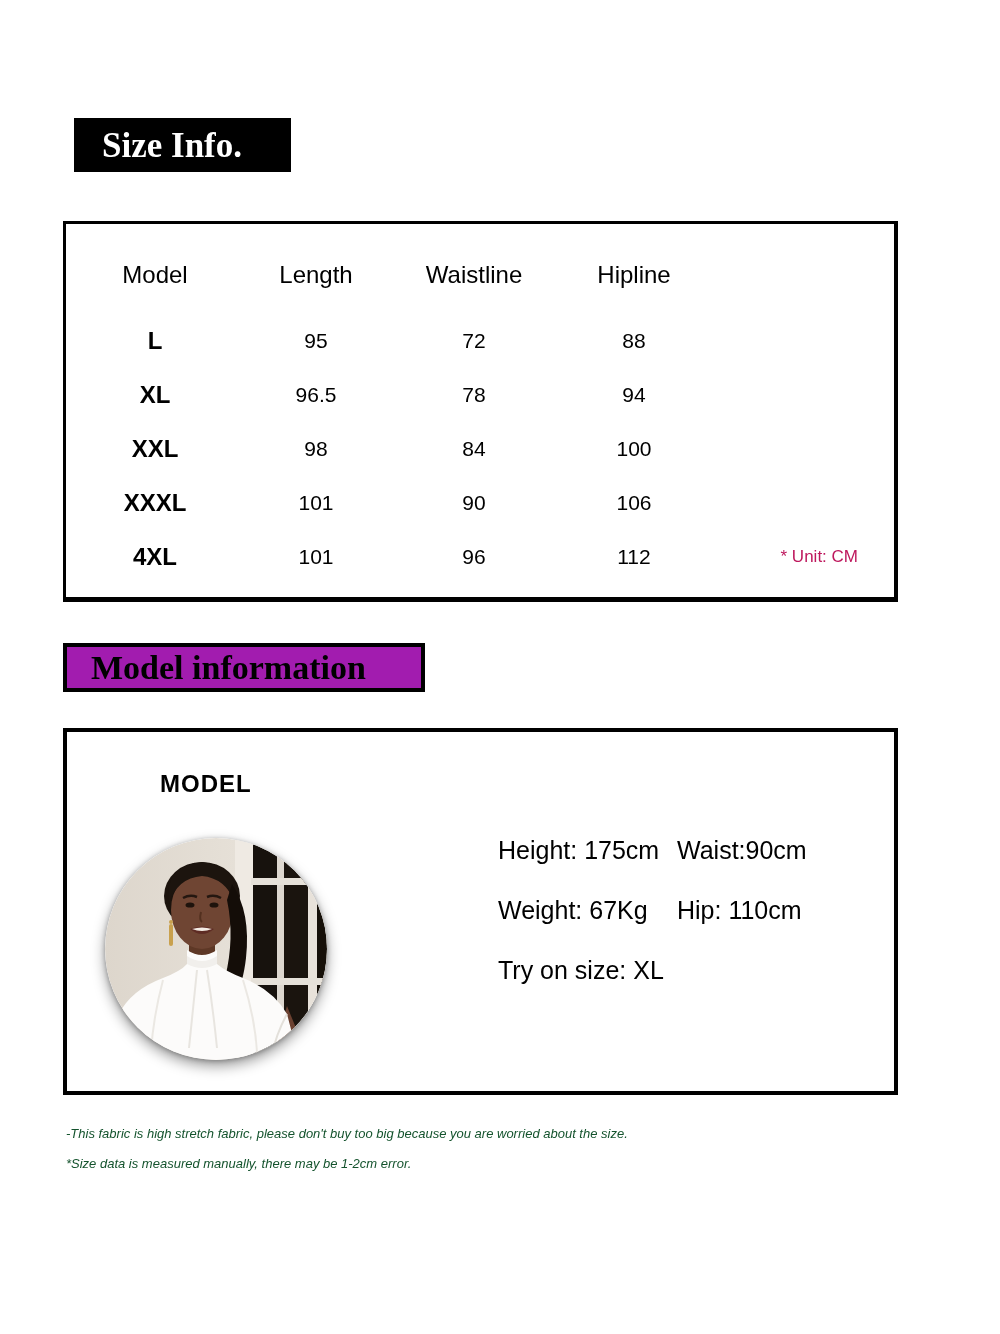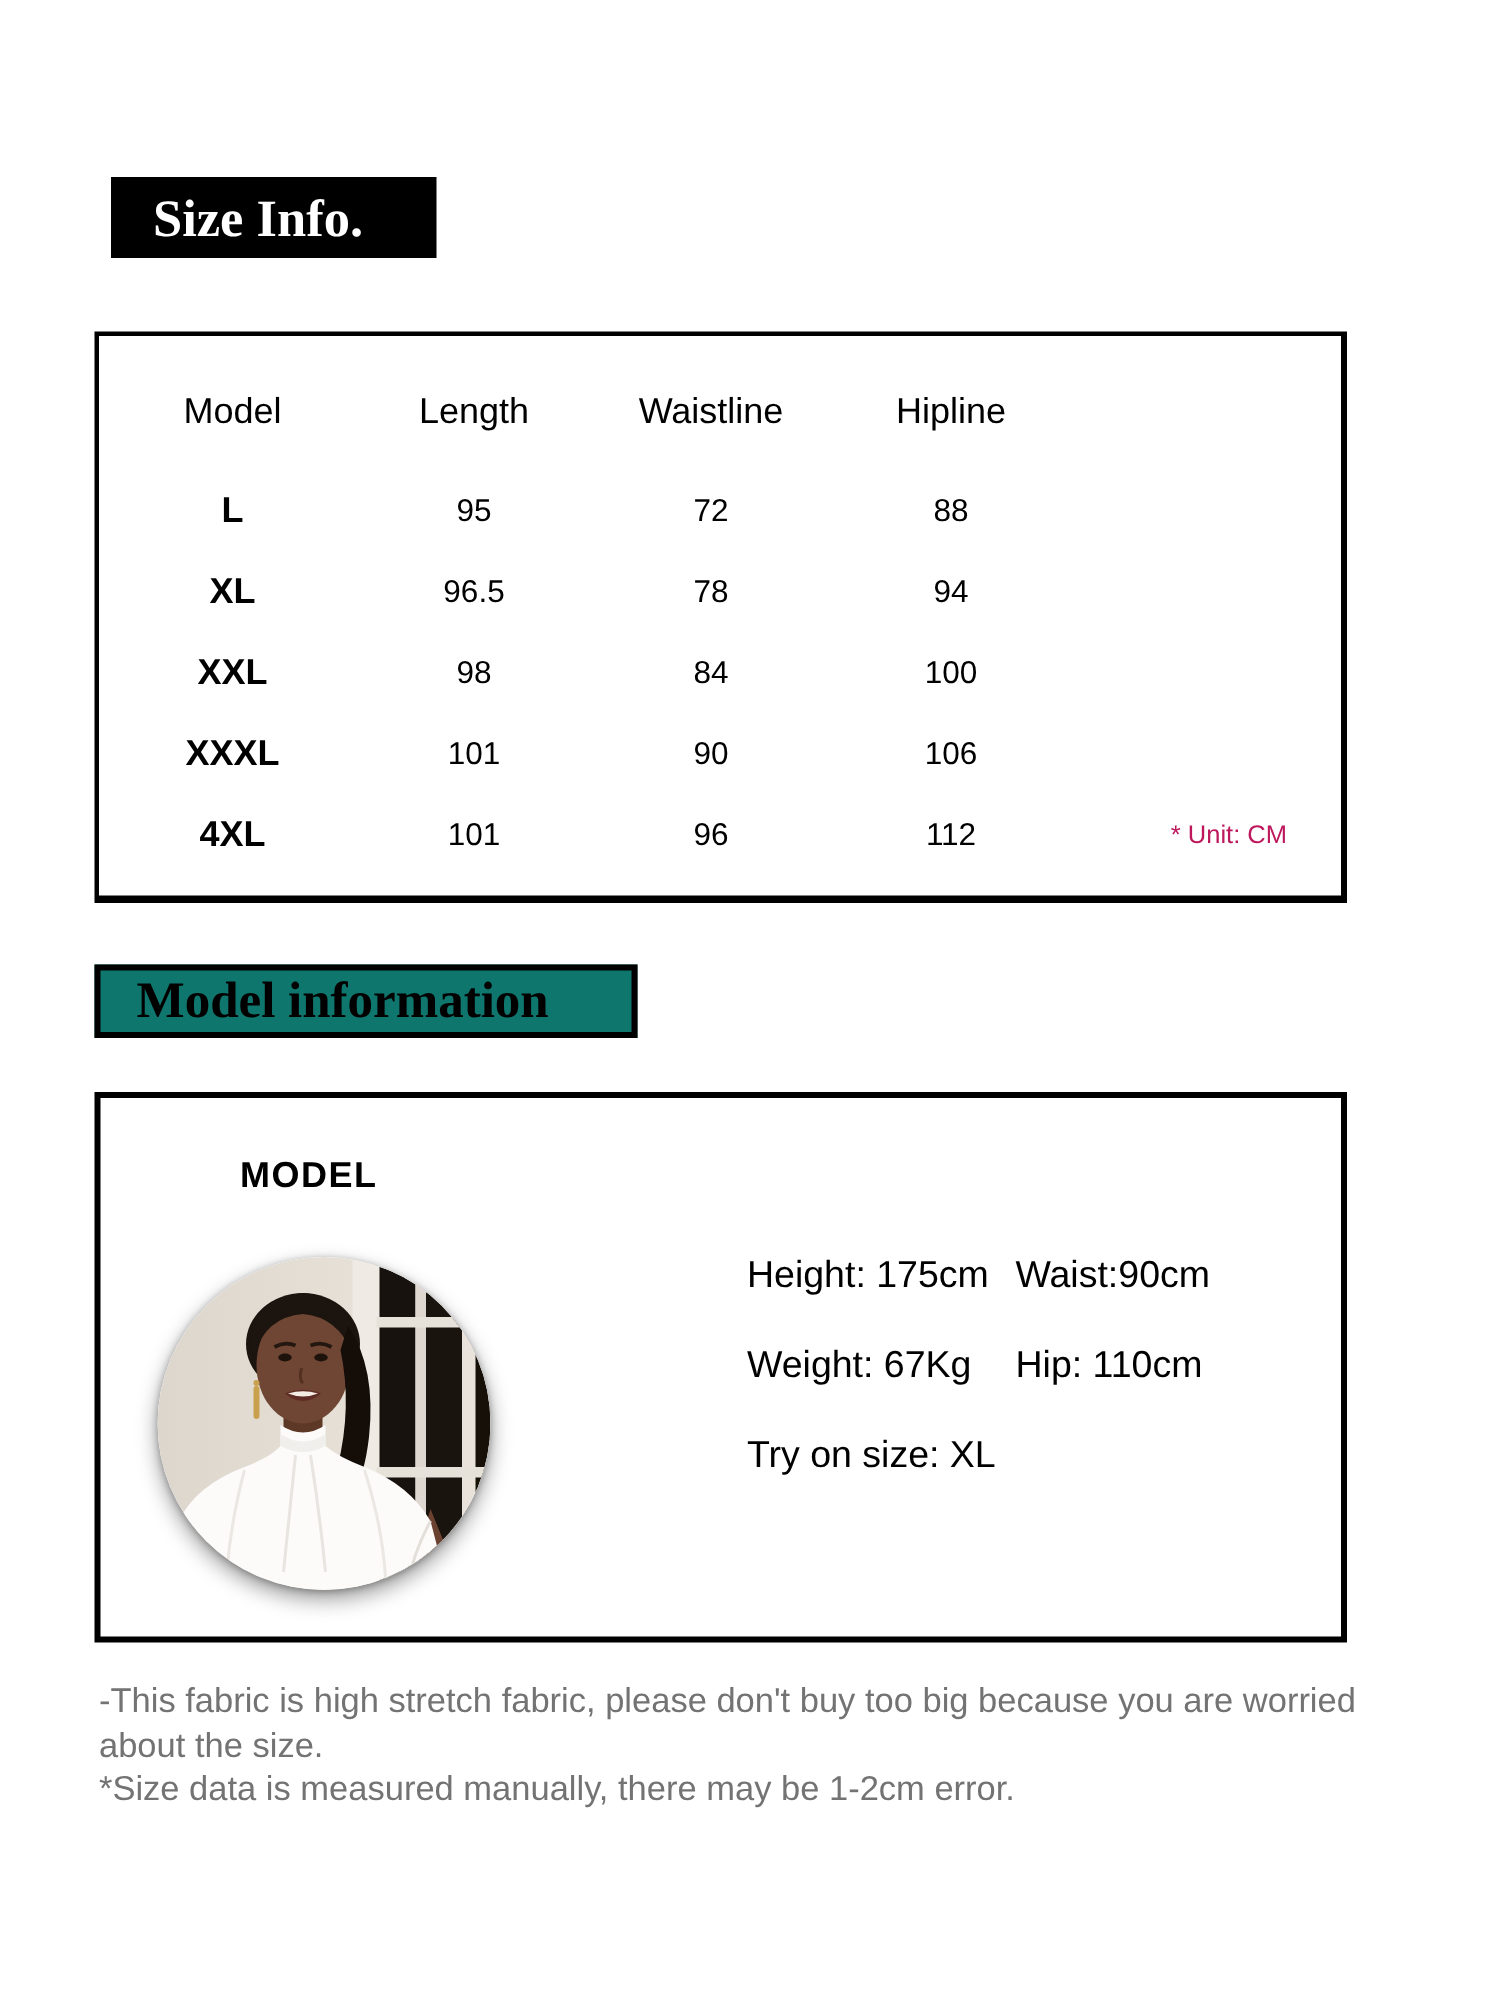--- a/index.html
+++ b/index.html
@@ -29,21 +29,21 @@
   .thead{margin-top:24px;height:54px;font-size:24px;}
   .tdata{height:54px;font-size:21px;}
   .tdata.first{margin-top:12px;}
   .tdata .size-label{font-weight:700;font-size:24px;}
   .unit-note{
     position:absolute;right:36px;bottom:30px;font-size:17px;color:#be185d;
   }
   
   .model-title{
     position:absolute;left:63px;top:643px;width:362px;height:49px;
-    border:4px solid #000;box-sizing:border-box;background:#0f766e;
+    border:4px solid #000;box-sizing:border-box;background:#a21caf;
     font-family:"Liberation Serif","DejaVu Serif",serif;font-weight:700;
     font-size:34px;line-height:41px;padding-left:24px;
   }
   
   .model-box{
     position:absolute;left:63px;top:728px;width:835px;height:367px;
     border:4px solid #000;box-sizing:border-box;background:#fff;
   }
   .model-label{
     position:absolute;left:93px;top:38px;
@@ -57,21 +57,21 @@
   .model-photo svg{display:block;width:222px;height:222px;}
   .stat{position:absolute;font-size:25px;white-space:nowrap;}
   .stat.c1{left:401px;margin-left:30px;}
   .stat.c2{left:610px;}
   .stat.r1{top:104px;}
   .stat.r2{top:164px;}
   .stat.r3{top:224px;}
   
   .notes{
     position:absolute;left:66px;top:1119px;width:890px;
-    font-size:23px;line-height:29.6px;color:#737373;
+    font-style:italic;font-size:13px;line-height:29.6px;color:#14532d;
   }
 </style>
 </head>
 <body>
 
 <div class="page">
 
   <div class="size-title">Size Info.</div>
 
   <div class="size-table">

